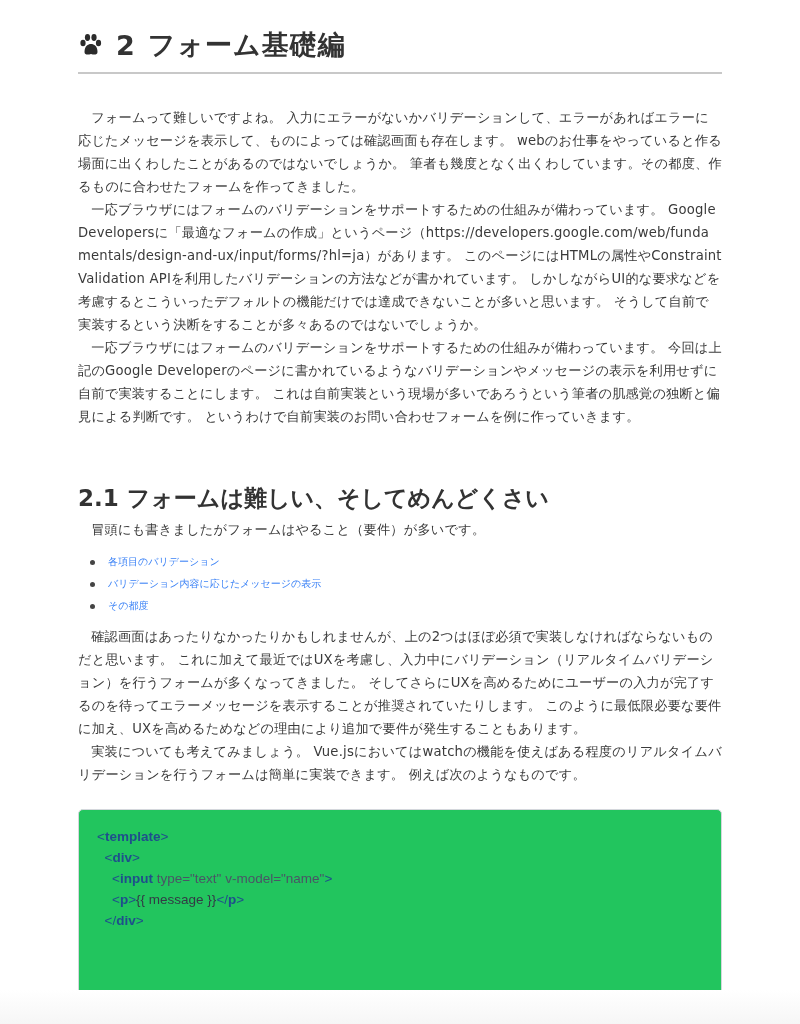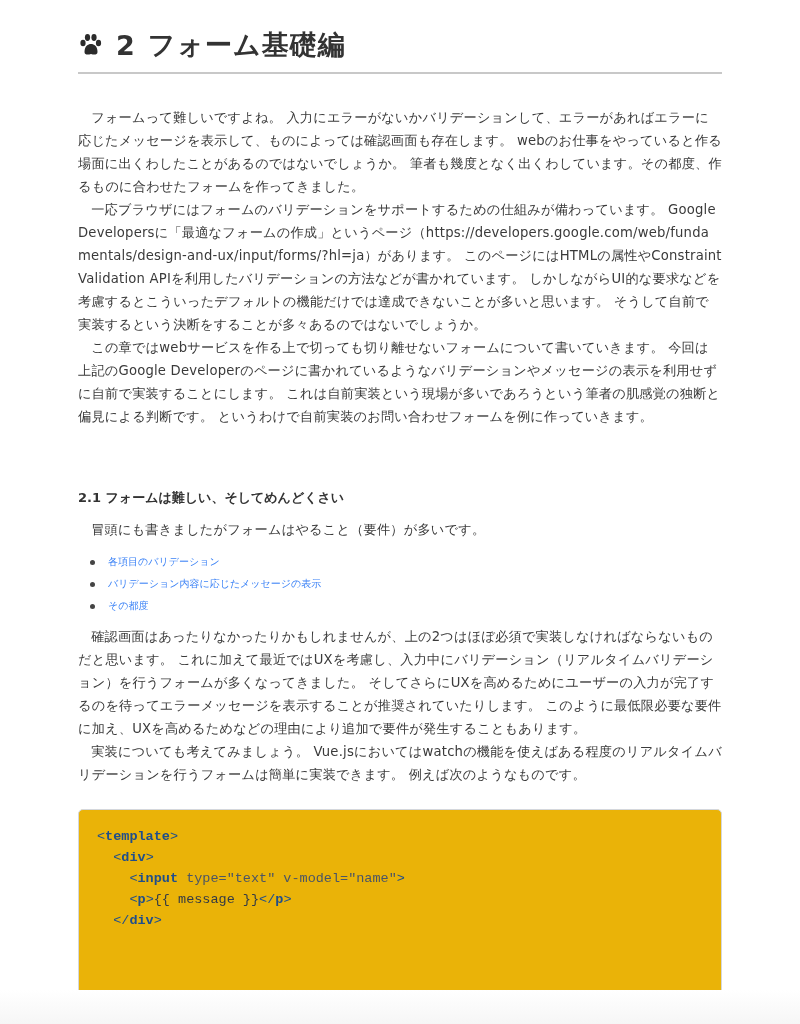--- a/index.html
+++ b/index.html
@@ -49,21 +49,21 @@
       text-indent: 1em;
       color: #3a3a3a;
       letter-spacing: 0.2px;
       word-break: break-all;
     }
     .intro {
       margin-top: 32px;
     }
     .section-title {
       margin: 50px 0 0 0;
-      font-size: 13px;
+      font-size: 23px;
       font-weight: bold;
       color: #333333;
       height: 40px;
       line-height: 40px;
     }
     .section-lead {
       margin-top: 7px;
     }
     ul.reqs {
       margin: 10px 0 8px 0;
@@ -80,25 +80,25 @@
       position: absolute;
       left: -18px;
       top: 9px;
       width: 5px;
       height: 5px;
       border-radius: 50%;
       background: #444444;
     }
     .code-block {
       margin-top: 23px;
-      background: #eab308;
+      background: #22c55e;
       border: 1px solid #d4d7dc;
       border-radius: 5px;
       padding: 16px 18px 30px 18px;
-      font-family: Liberation Mono, monospace;
+      font-family: Liberation Sans, sans-serif;
       font-size: 13.5px;
       line-height: 21px;
       color: #333a45;
       height: 200px;
       box-sizing: border-box;
     }
     .code-line {
       white-space: pre;
       display: block;
     }
@@ -127,21 +127,21 @@
       <ellipse cx="20.5" cy="11" rx="2.6" ry="3.3" fill="#2b2b2b"></ellipse>
       <path d="M6.5 20 C6.5 14 10 12 13 12 C16 12 19.5 14 19.5 20 C19.5 23 16 23 13 22 C10 23 6.5 23 6.5 20 Z" fill="#2b2b2b"></path>
     </svg>
     <span class="num">2</span>
     <span>フォーム基礎編</span>
   </h1>
 
   <div class="intro">
     <p class="body">フォームって難しいですよね。 入力にエラーがないかバリデーションして、エラーがあればエラーに応じたメッセージを表示して、ものによっては確認画面も存在します。 webのお仕事をやっていると作る場面に出くわしたことがあるのではないでしょうか。 筆者も幾度となく出くわしています。その都度、作るものに合わせたフォームを作ってきました。</p>
     <p class="body">一応ブラウザにはフォームのバリデーションをサポートするための仕組みが備わっています。 Google Developersに「最適なフォームの作成」というページ（https://developers.google.com/web/fundamentals/design-and-ux/input/forms/?hl=ja）があります。 このページにはHTMLの属性やConstraint Validation APIを利用したバリデーションの方法などが書かれています。 しかしながらUI的な要求などを考慮するとこういったデフォルトの機能だけでは達成できないことが多いと思います。 そうして自前で実装するという決断をすることが多々あるのではないでしょうか。</p>
-    <p class="body">この章ではwebサービスを作る上で切っても切り離せないフォームについて書いていきます。 今回は上記のGoogle Developerのページに書かれているようなバリデーションやメッセージの表示を利用せずに自前で実装することにします。 これは自前実装という現場が多いであろうという筆者の肌感覚の独断と偏見による判断です。 というわけで自前実装のお問い合わせフォームを例に作っていきます。</p>
+    <p class="body">一応ブラウザにはフォームのバリデーションをサポートするための仕組みが備わっています。 今回は上記のGoogle Developerのページに書かれているようなバリデーションやメッセージの表示を利用せずに自前で実装することにします。 これは自前実装という現場が多いであろうという筆者の肌感覚の独断と偏見による判断です。 というわけで自前実装のお問い合わせフォームを例に作っていきます。</p>
   </div>
 
   <h2 class="section-title">
     <span>2.1</span>
     <span>フォームは難しい、そしてめんどくさい</span>
   </h2>
 
   <p class="body section-lead">冒頭にも書きましたがフォームはやること（要件）が多いです。</p>
 
   <ul class="reqs">

